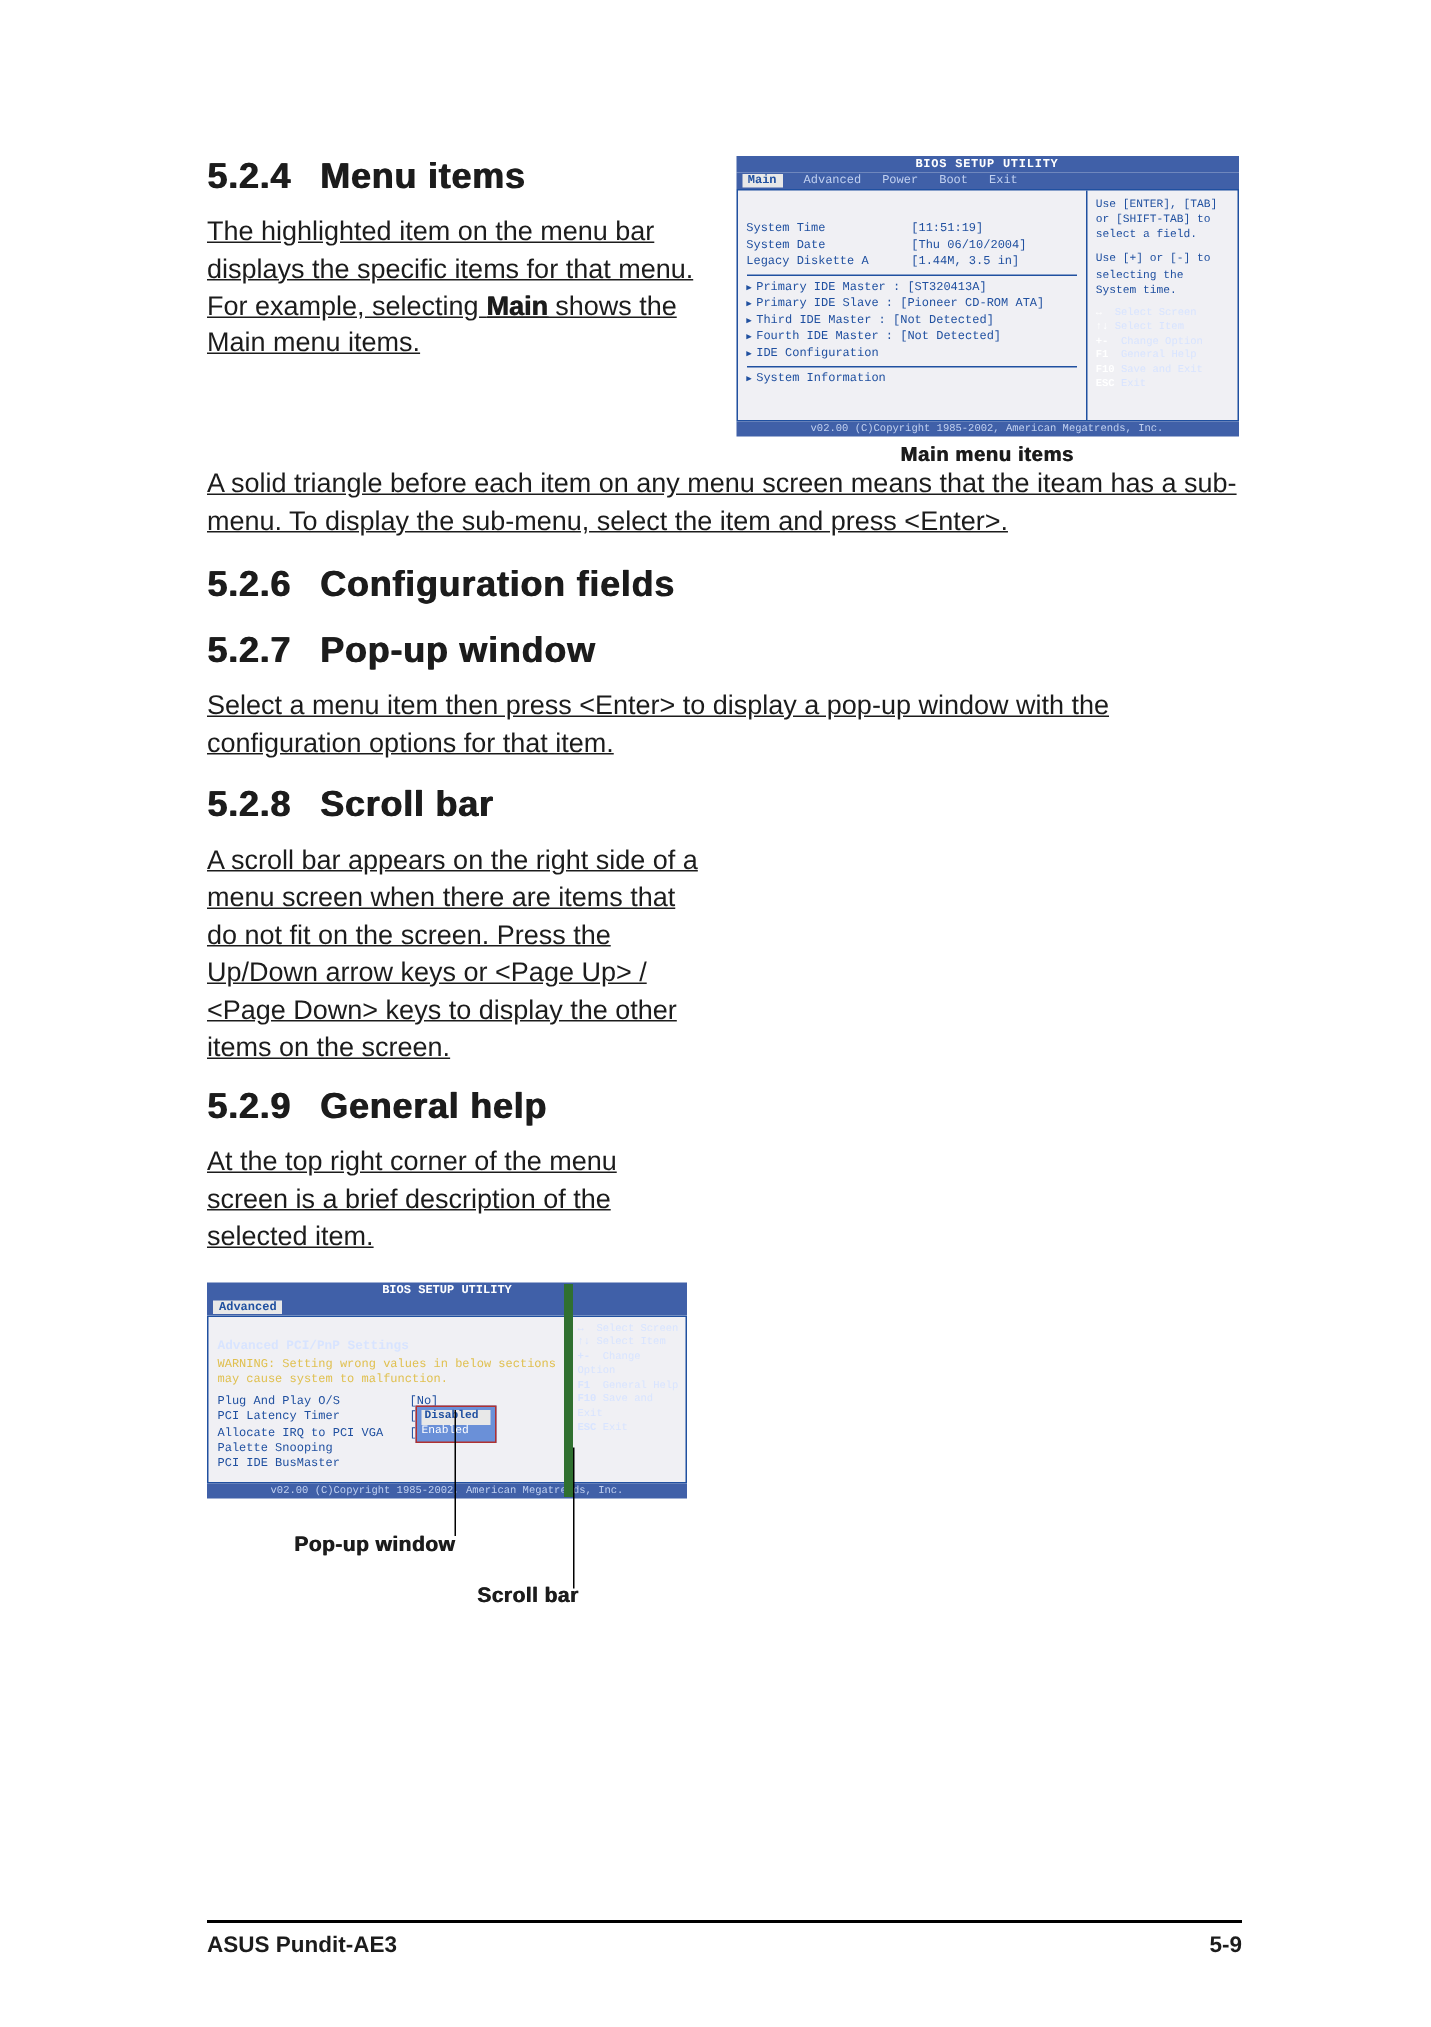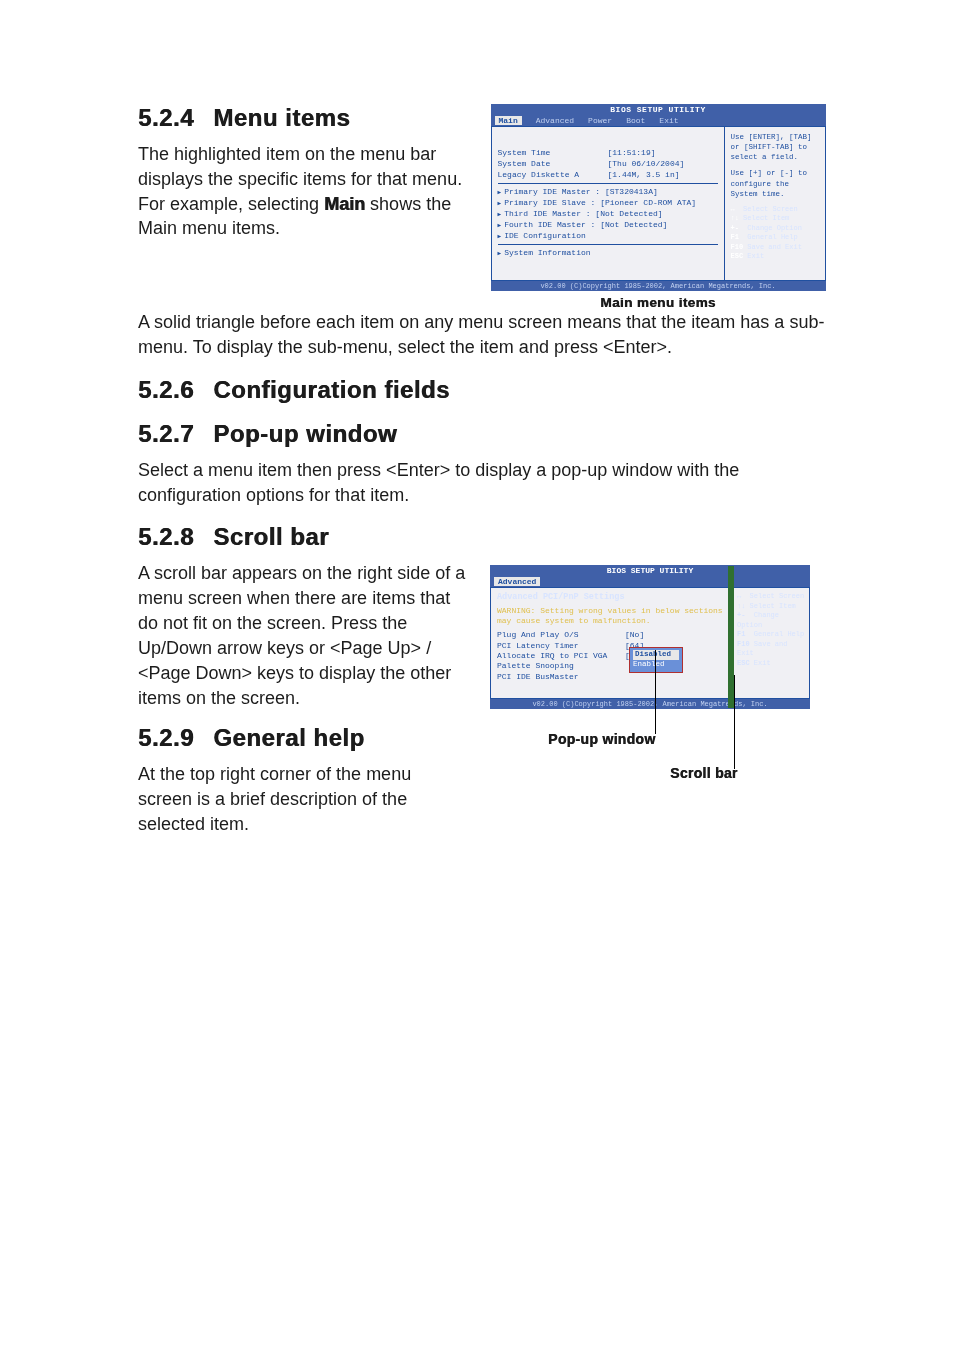--- a/index.html
+++ b/index.html
@@ -1,20 +1,20 @@
 <!DOCTYPE html>
 <html><head>
 <meta charset="utf-8">
 <style>
   * { box-sizing: border-box; margin: 0; padding: 0; }
   html, body { width: 954px; height: 1351px; background: #fff; font-family: Arial, Helvetica, sans-serif; color: #1c1c1c; }
   .page { position: relative; width: 954px; height: 1351px; padding: 104px 126px 0 138px; }
   .h2 { font-size: 24px; font-weight: 900; letter-spacing: 0.5px; margin-bottom: 10px; text-shadow: 0.6px 0 0 currentColor; }
   .h2 .num { display: inline-block; min-width: 68px; }
-  .p  { font-size: 18px; line-height: 1.38; margin-bottom: 14px; }
+  .p  { font-size: 18px; line-height: 1.38; margin-bottom: 14px; text-decoration: underline; }
   .bold-inline { font-weight: 900; text-shadow: 0.6px 0 0 currentColor; }
   
   .row1 { display: flex; gap: 20px; align-items: flex-start; }
   .row1 .left  { width: 330px; }
   .row1 .right { flex: 1; display:flex; flex-direction:column; align-items:center; }
   .caption { font-size: 13.5px; font-weight: 900; letter-spacing: 0.4px; margin-top: 4px; text-shadow: 0.5px 0 0 currentColor; }
   
   .bios-window { width: 335px; font-family: "Courier New", monospace; }
   .bw-top { background:#4060a8; color:#fff; text-align:center; font-size:8px; font-weight:bold; letter-spacing:0.5px; padding:1px 0; }
   .bw-tabs { background:#4060a8; color:#c0d0f0; font-size:8px; padding:1px 4px; display:flex; gap:14px; }
@@ -25,29 +25,29 @@
   .bw-left .row { display:flex; }
   .bw-left .k { width:110px; color:#2050a0; }
   .bw-left .v { color:#2050a0; }
   .bw-left hr { border:0; border-top:1px solid #2050a0; margin:3px 0; }
   .tri::before { content:"▶"; font-size:6px; color:#2050a0; margin-right:3px; }
   .bw-foot { background:#4060a8; color:#c0d0f0; font-size:7px; text-align:center; padding:1px 0; }
   .bw-keys { color:#d8e4ff; font-size:7px; line-height:1.35; margin-top:6px; }
   .bw-keys b { color:#fff; font-weight:bold; }
 
   
-  .row2 { display:flex; gap:22px; align-items:flex-start; margin-top:0; }
+  .row2 { display:flex; align-items:flex-start; margin-top:0;flex-direction:column; }
   .row2 .left2 { width: 330px; }
   .row2 .right2 { flex:1; position:relative; padding-top:4px;}
   .bios2 { width: 320px; font-family:"Courier New", monospace; position:relative; }
   .b2-top { background:#4060a8; color:#fff; font-size:8px; text-align:center; font-weight:bold; padding:1px 0; }
   .b2-tabs { background:#4060a8; color:#c0d0f0; font-size:8px; padding:1px 4px; }
   .b2-tabs .sel { background:#e8e8e8; color:#2050a0; font-weight:bold; padding:0 4px; }
   .b2-body { display:flex; background:#f0f0f4; border:1px solid #2050a0; height:112px; }
-  .b2-left { flex:1; padding:4px 6px; font-size:8px; color:#2050a0; line-height:1.3; border-right:2px solid #4d7c0f; position:relative;}
+  .b2-left { flex:1; padding:14px 6px; font-size:8px; color:#2050a0; line-height:1.3; border-right:2px solid #4d7c0f; position:relative;}
   .b2-right { width:76px; padding:4px 4px; font-size:7px; color:#d8e4ff; line-height:1.35; }
   .scrollbar { position:absolute; right:76px; top:1px; bottom:1px; width:6px; background:#307030; }
   .b2-foot { background:#4060a8; color:#c0d0f0; font-size:7px; text-align:center; padding:1px 0; }
   .popup-box { position:absolute; left:138px; top:59px; width:54px; border:1px solid #b03030; background:#6a90d8; color:#fff; font-size:7.5px; padding:2px 3px; line-height:1.3; }
   .popup-box .sel { background:#e8e8e8; color:#2050a0; font-weight:bold; padding:0 2px;}
   .b2-settings-title { color:#e0e8ff; font-size:8.5px; font-weight:bold; margin:0 0 2px 0; }
   .b2-warn { color:#e0c050; font-size:8px; }
   .b2-row { display:flex; }
   .b2-row .k { width:128px; color:#2050a0; }
   .b2-row .v { color:#2050a0; }
@@ -100,21 +100,21 @@
             <div class="tri">Primary IDE Master : [ST320413A]</div>
             <div class="tri">Primary IDE Slave  : [Pioneer CD-ROM ATA]</div>
             <div class="tri">Third IDE Master  : [Not Detected]</div>
             <div class="tri">Fourth IDE Master : [Not Detected]</div>
             <div class="tri">IDE Configuration</div>
             <hr>
             <div class="tri">System Information</div>
           </div>
           <div class="bw-right">
             <div>Use [ENTER], [TAB] or [SHIFT-TAB] to select a field.</div>
-            <div style="margin-top:6px">Use [+] or [-] to configure the System time.</div>
+            <div style="margin-top:6px">Use [+] or [-] to selecting the System time.</div>
             <div class="bw-keys">
               <div><b>↔</b>&nbsp;&nbsp;<span>Select Screen</span></div>
               <div><b>↑↓</b>&nbsp;<span>Select Item</span></div>
               <div><b>+-</b>&nbsp;&nbsp;<span>Change Option</span></div>
               <div><b>F1</b>&nbsp;&nbsp;<span>General Help</span></div>
               <div><b>F10</b>&nbsp;<span>Save and Exit</span></div>
               <div><b>ESC</b>&nbsp;<span>Exit</span></div>
             </div>
           </div>
         </div>
@@ -190,14 +190,21 @@
         <div class="b2-foot">v02.00 (C)Copyright 1985-2002, American Megatrends, Inc.</div>
 
         <div class="callout-line" style="left:165px; top:85px; height:84px;"></div>
         <div class="callout-line" style="left:244px; top:110px; height:94px;"></div>
       </div>
       <div class="callout-label" style="left:58px; top:170px;">Pop-up window</div>
       <div class="callout-label" style="left:180px; top:204px;">Scroll bar</div>
     </div>
   </div>
 
+  <div class="footer">
+    <hr>
+    <div class="footer-row">
+      <span>ASUS Pundit-AE3</span>
+      <span class="pg">5-9</span>
+    </div>
+  </div>
 
 </div>
 
 </body></html>

